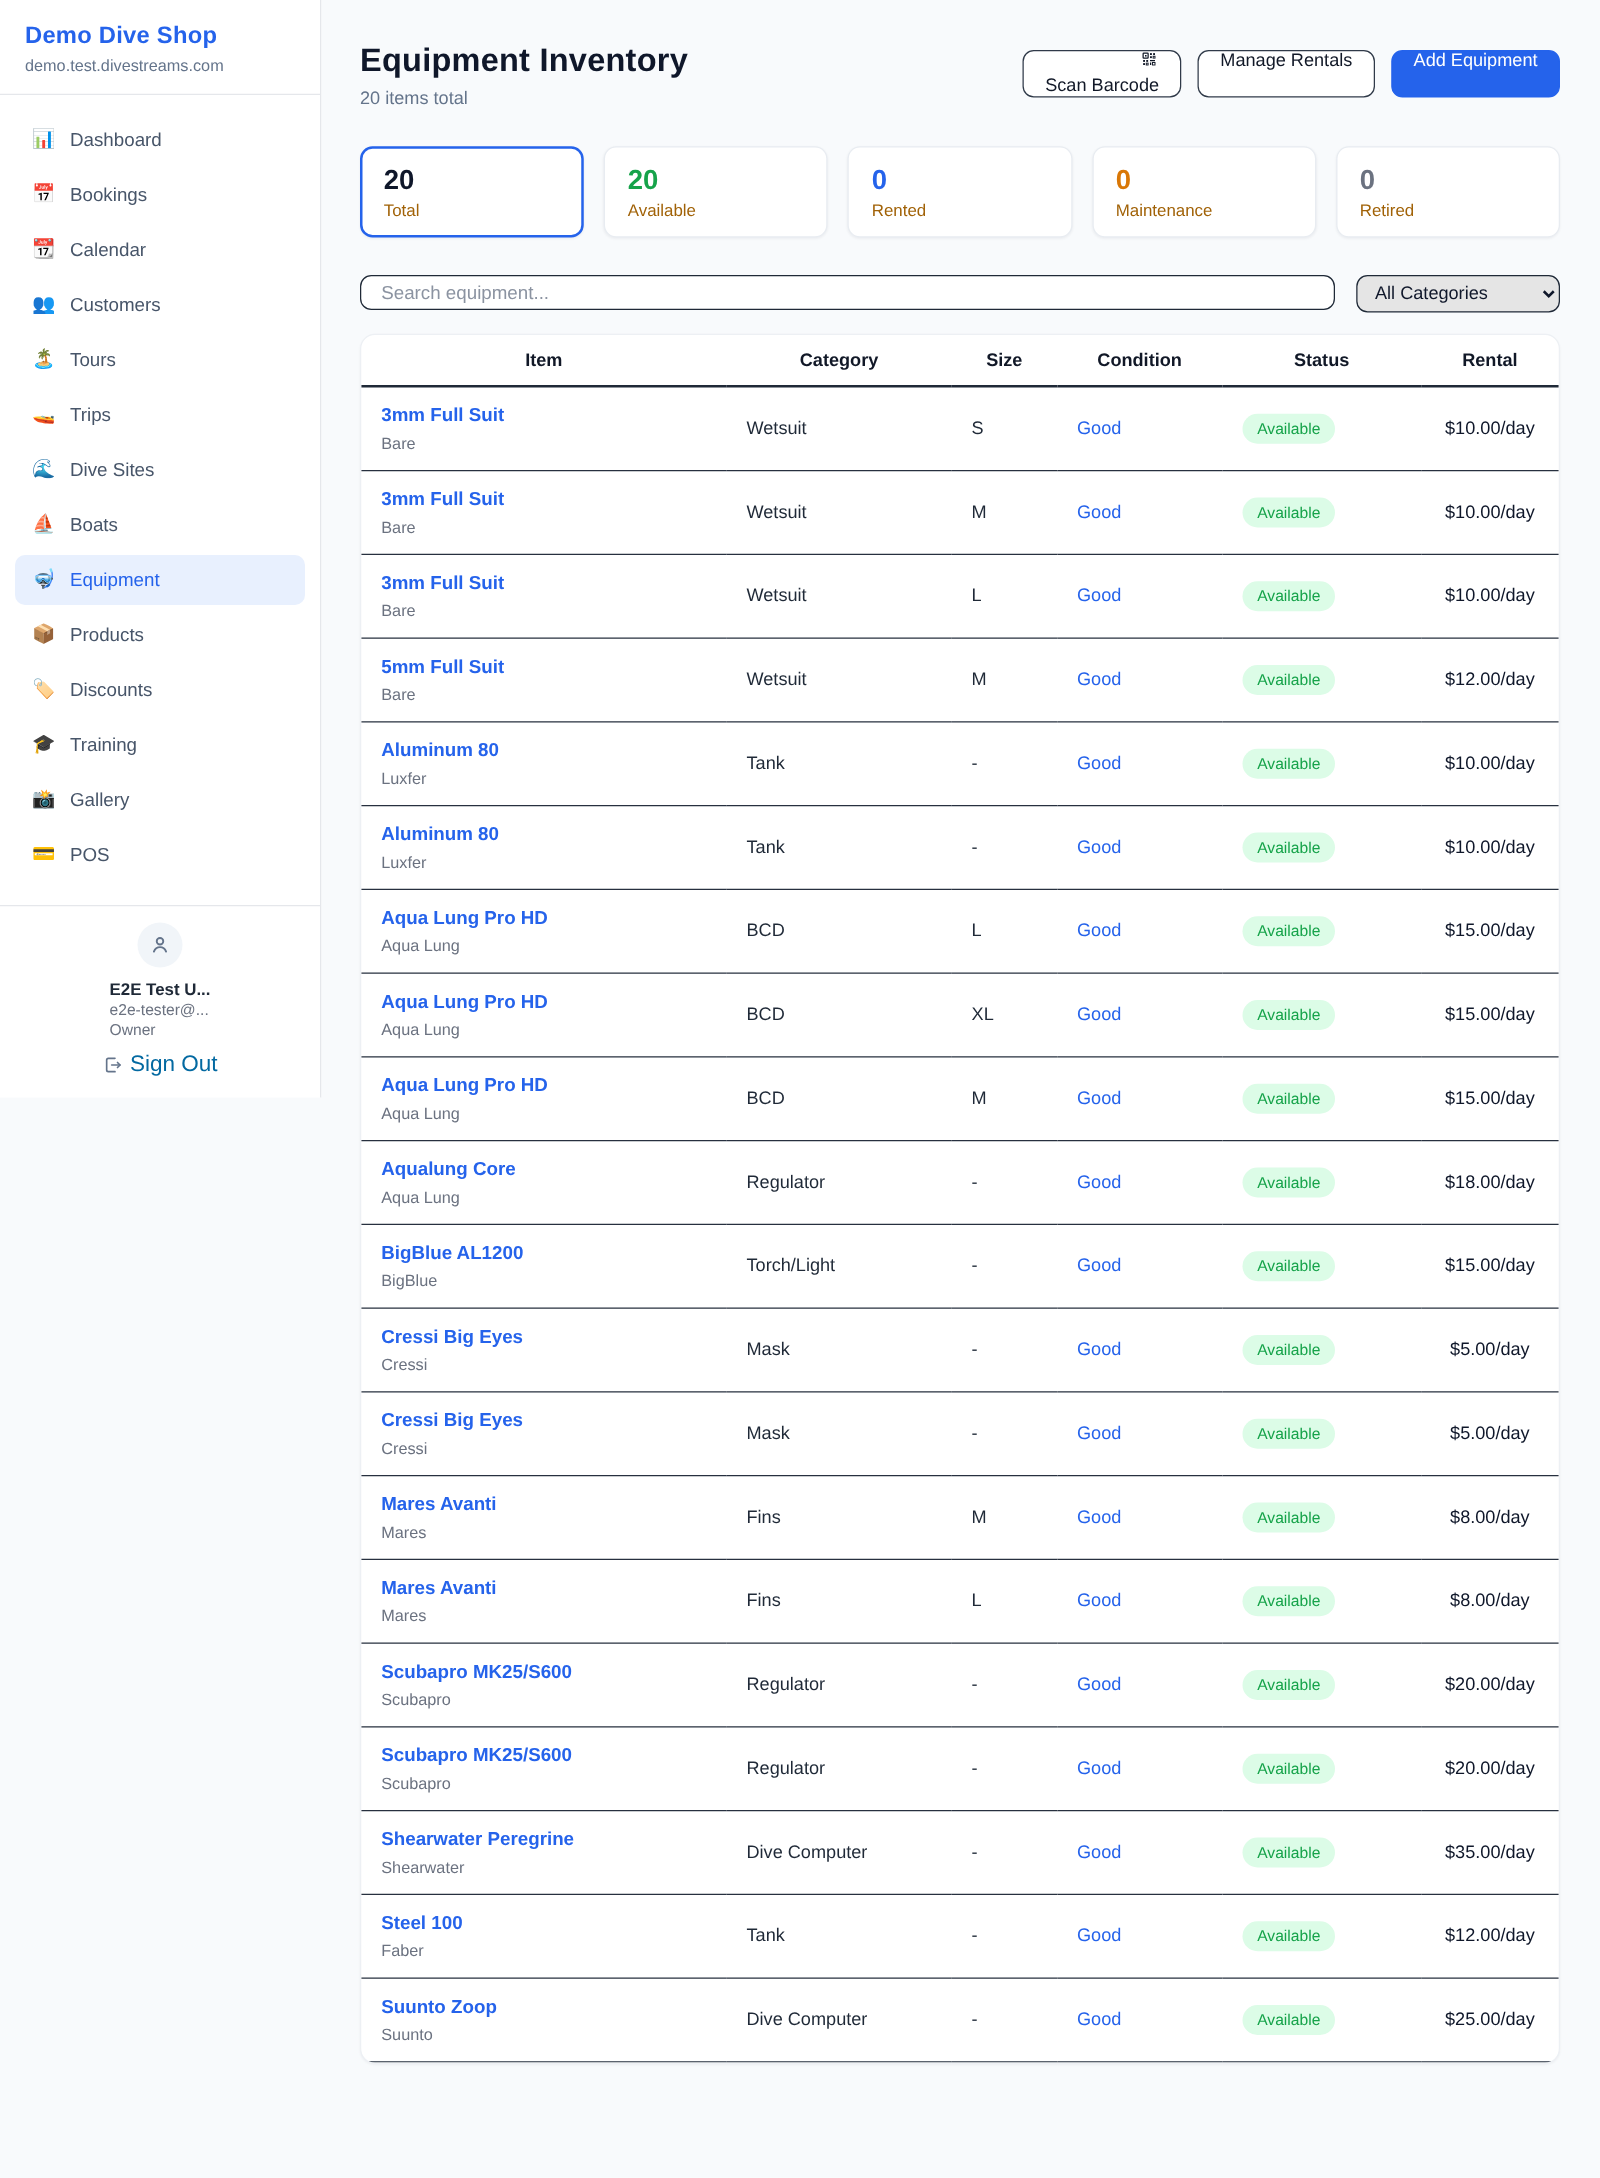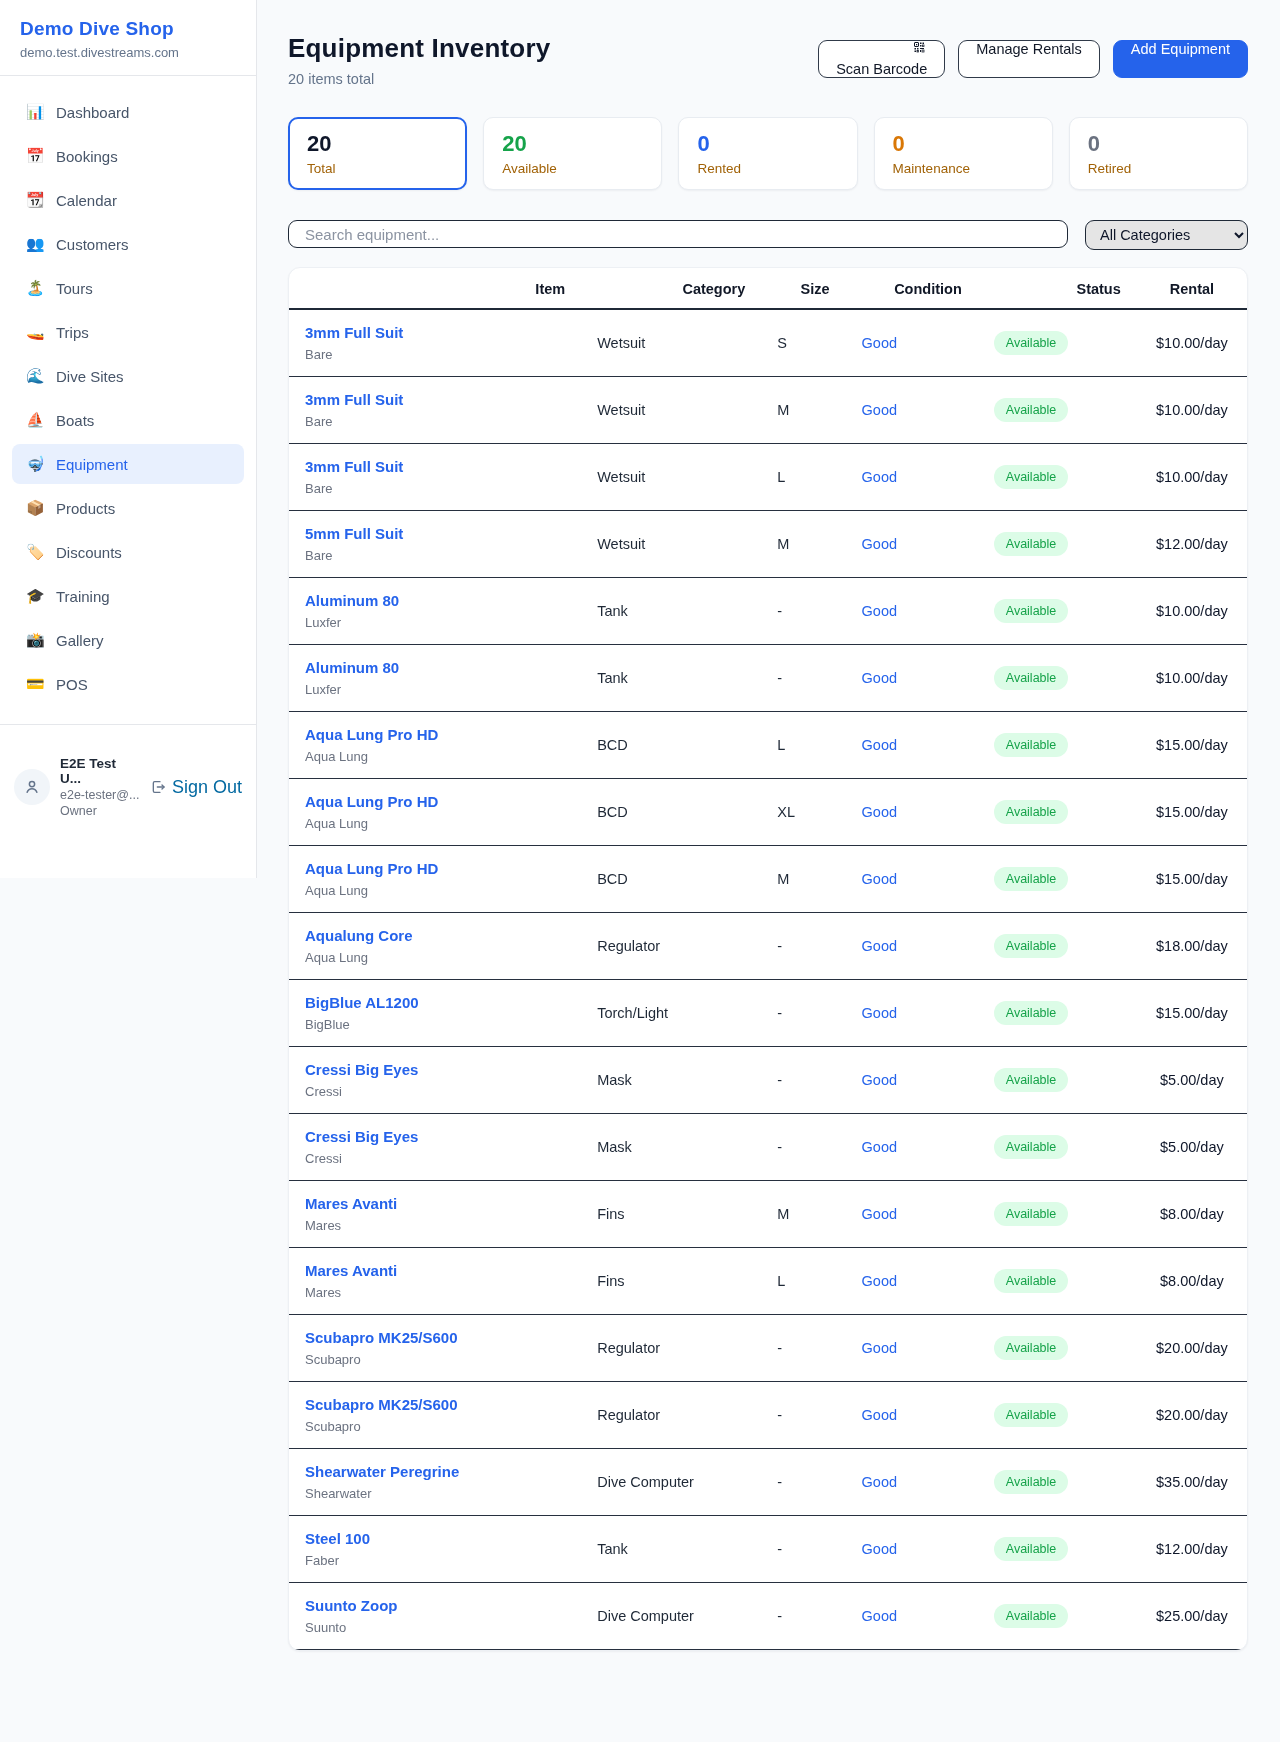--- a/index.html
+++ b/index.html
@@ -8,21 +8,21 @@
 
   
   .sidebar { position:absolute; left:0; top:0; width:257px; height:878px; background:#fff; border-right:1px solid #e5e7eb; }
   .brand { padding:18px 20px 15px; border-bottom:1px solid #e5e7eb; }
   .brand-name { font-size:19px; font-weight:bold; color:#2563eb; letter-spacing:.2px; }
   .brand-domain { margin-top:5px; font-size:13px; color:#64748b; }
   .nav { padding:16px 12px 0; }
   .nav-item { display:flex; align-items:center; gap:12px; padding:10px 14px; margin-bottom:4px; border-radius:8px; font-size:15px; color:#475569; cursor:pointer; }
   .nav-item .nav-icon { width:18px; font-size:15px; line-height:20px; text-align:center; }
   .nav-item.active { background:#e8f0fe; color:#2563eb; font-weight:500; }
-  .user-box { margin-top:20px; border-top:1px solid #e5e7eb; padding:31px 14px 0 14px; display:flex; align-items:center; gap:10px; }
+  .user-box { margin-top:20px; border-top:1px solid #e5e7eb; padding:13px 14px 0 14px; display:flex; align-items:center; gap:10px;flex-direction:column; }
   .avatar { width:36px; height:36px; border-radius:50%; background:#f1f5f9; display:flex; align-items:center; justify-content:center; flex:none; }
   .user-meta { flex:1; min-width:0; }
   .user-name { font-size:13.5px; font-weight:bold; color:#1f2937; }
   .user-email, .user-role { font-size:12.5px; color:#6b7280; margin-top:2px; }
   .signout { display:flex; align-items:center; gap:6px; color:#0369a1; font-size:18px; cursor:pointer; white-space:nowrap; }
 
   
   .main { margin-left:257px; padding:33px 32px 32px 31px; }
   .page-head { display:flex; justify-content:space-between; align-items:flex-start; }
   .page-title { font-size:26px; font-weight:800; color:#0f172a; letter-spacing:.2px; }
@@ -45,21 +45,21 @@
 
   
   .filters { display:flex; gap:17px; margin-top:30px; }
   .search-input { flex:1; height:28px; border:1px solid #1f2937; border-radius:9px; padding:0 16px; font-size:15px; font-family:inherit; color:#0f172a; background:#fff; }
   .search-input::placeholder { color:#8b93a1; }
   .cat-select { width:163px; height:30px; border:1px solid #1f2937; border-radius:9px; background:#e5e5e5; font-size:14.5px; font-family:inherit; color:#0f172a; padding:0 10px; }
 
   
   .table-card { margin-top:17px; background:#fff; border:1px solid #edf0f4; border-radius:12px; box-shadow:0 1px 2px rgba(15,23,42,.05); overflow:hidden; }
   table { width:100%; border-collapse:collapse; }
-  th { text-align:right; font-size:14.5px; font-weight:bold; color:#111827; padding:13px 16px 11px; border-bottom:2px solid #1f2937; }
+  th { text-align:center; font-size:14.5px; font-weight:bold; color:#111827; padding:13px 16px 11px; border-bottom:2px solid #1f2937; }
   th.num, td.num { text-align:center; }
   td { padding:13px 16px; border-bottom:1px solid #27303f; vertical-align:middle; }
   .item-name { font-size:15px; font-weight:bold; color:#2563eb; cursor:pointer; line-height:20px; }
   .item-brand { margin-top:3px; font-size:13px; color:#6b7280; line-height:17px; }
   .cell-text { font-size:14.5px; color:#1f2937; }
   .cond-link { font-size:14.5px; color:#2563eb; cursor:pointer; }
   .badge { display:inline-block; background:#dcfce7; color:#16a34a; font-size:12.5px; padding:5px 12px; border-radius:999px; }
   .rental { font-size:14.5px; color:#0f172a; }
   col.c-item{width:30.5%} col.c-cat{width:18.8%} col.c-size{width:8.8%} col.c-cond{width:13.8%} col.c-status{width:16.6%}
 </style>

